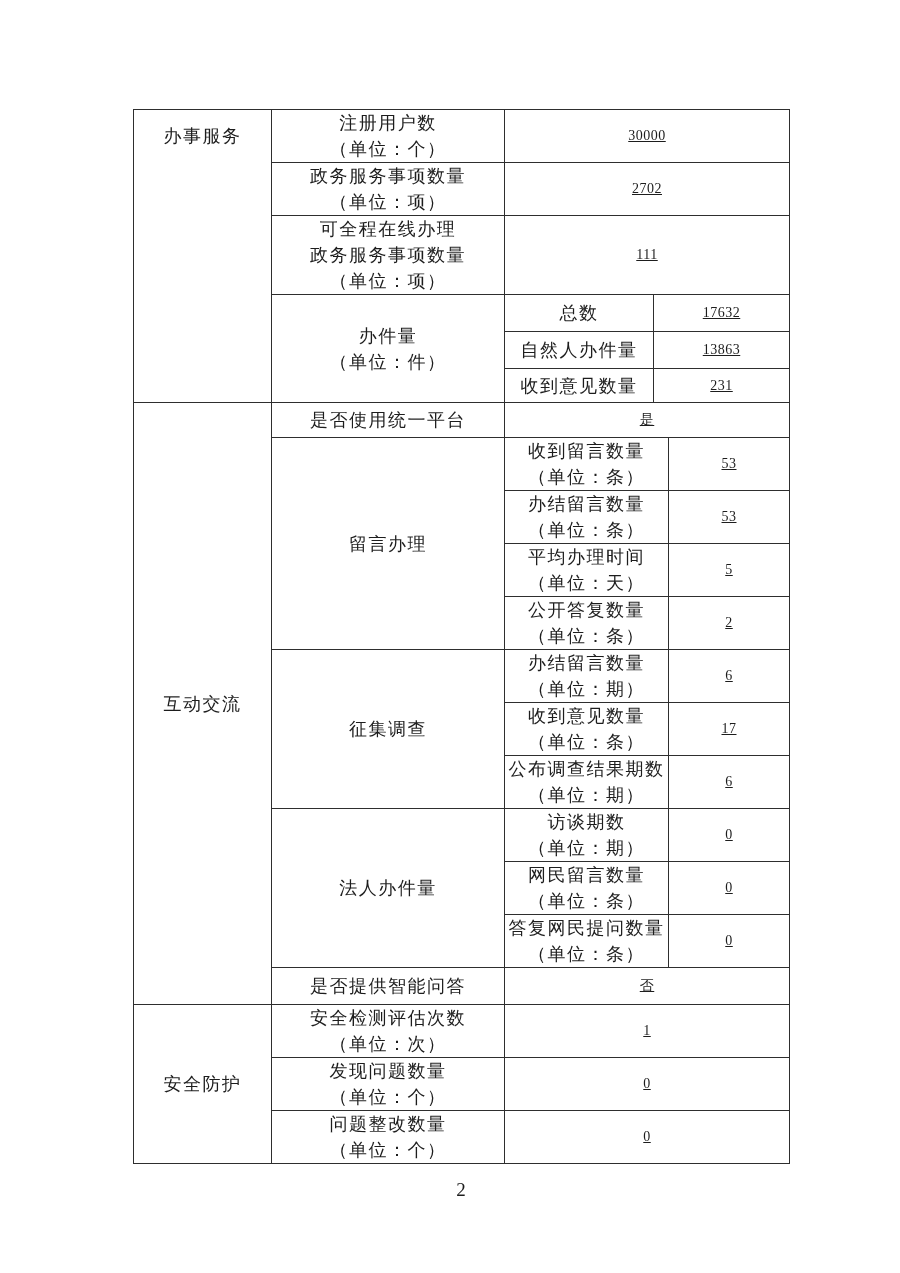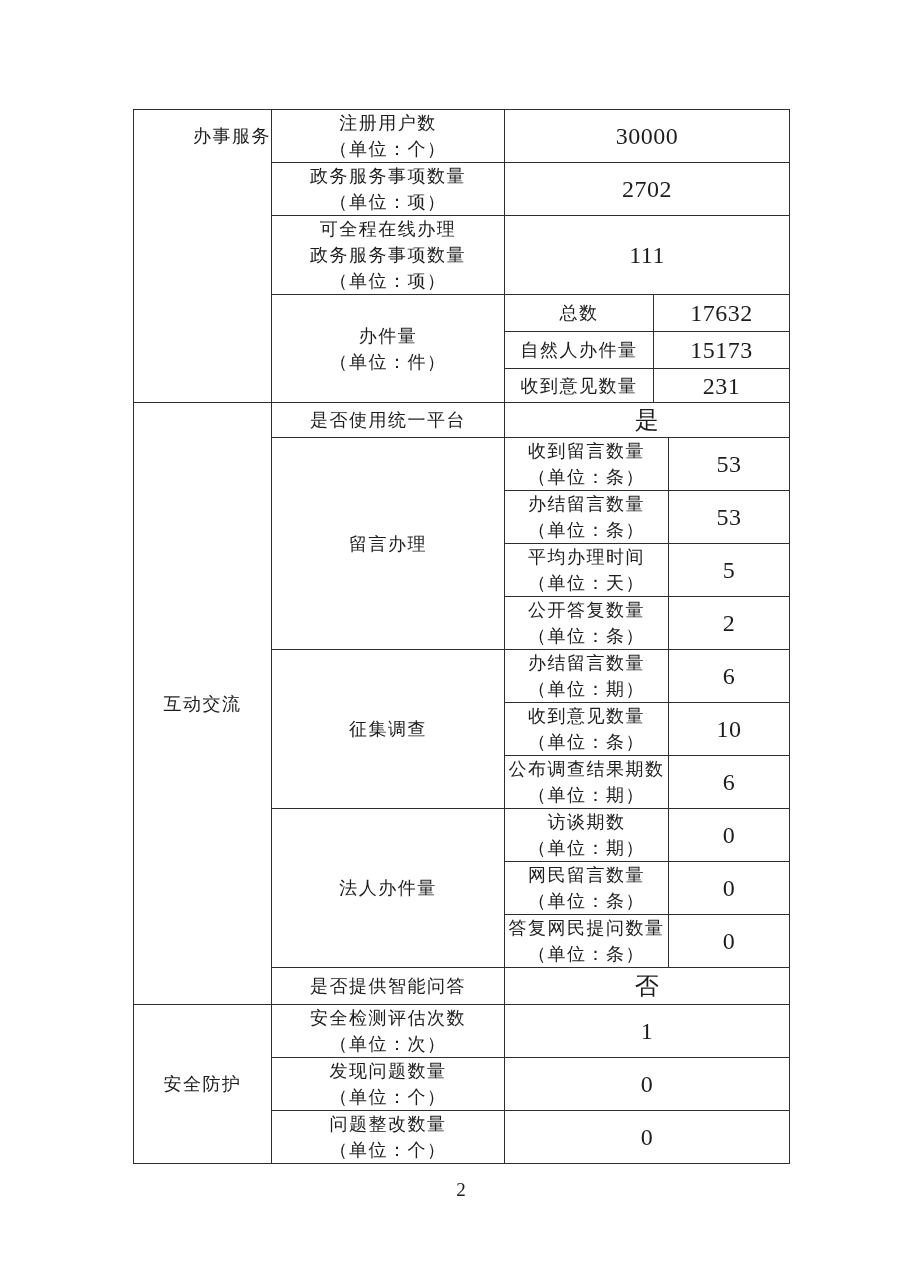--- a/index.html
+++ b/index.html
@@ -25,26 +25,26 @@
     text-align: center;
     vertical-align: middle;
     font-size: 18px;
     line-height: 26px;
     letter-spacing: 1.5px;
     padding: 0;
     overflow: hidden;
   }
   .report-table td.value {
     letter-spacing: 0.5px;
-    font-size: 24px;
+    font-size: 14px;
+    text-decoration: underline;
   }
   .report-table td.cat-top {
     vertical-align: top;
     padding-top: 13px;
-    text-align: right;
   }
   .page-number {
     position: absolute;
     top: 1179px;
     left: 133px;
     width: 656px;
     text-align: center;
     font-size: 19px;
     color: #1d1d1d;
   }
@@ -90,21 +90,21 @@
     <tr style="height:37px">
       <td rowspan="3">
         <div>办件量</div>
         <div>（单位：件）</div>
       </td>
       <td>总数</td>
       <td colspan="2" class="value">17632</td>
     </tr>
     <tr style="height:37px">
       <td>自然人办件量</td>
-      <td colspan="2" class="value">15173</td>
+      <td colspan="2" class="value">13863</td>
     </tr>
     <tr style="height:34px">
       <td>收到意见数量</td>
       <td colspan="2" class="value">231</td>
     </tr>
 
     <tr style="height:35px">
       <td rowspan="12">
         <div>互动交流</div>
       </td>
@@ -146,21 +146,21 @@
         <div>办结留言数量</div>
         <div>（单位：期）</div>
       </td>
       <td class="value">6</td>
     </tr>
     <tr style="height:52px">
       <td colspan="2">
         <div>收到意见数量</div>
         <div>（单位：条）</div>
       </td>
-      <td class="value">10</td>
+      <td class="value">17</td>
     </tr>
     <tr style="height:52px">
       <td colspan="2">
         <div>公布调查结果期数</div>
         <div>（单位：期）</div>
       </td>
       <td class="value">6</td>
     </tr>
     <tr style="height:52px">
       <td rowspan="3">法人办件量</td>

